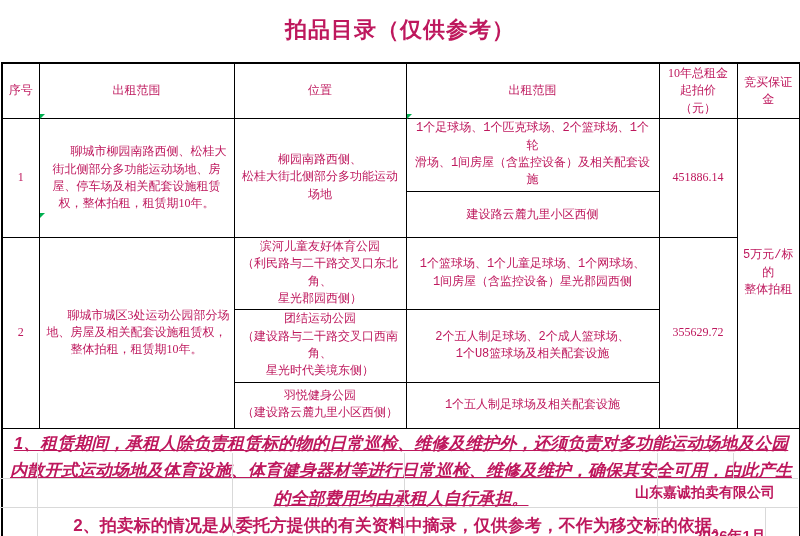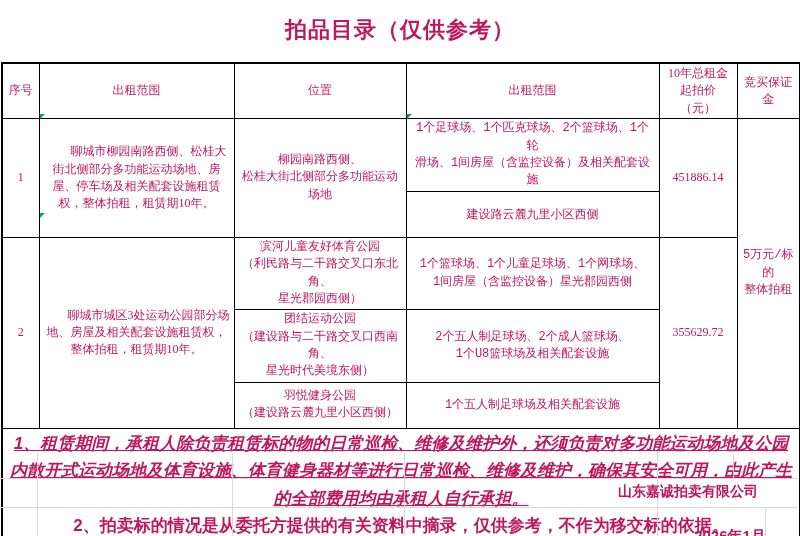--- a/index.html
+++ b/index.html
@@ -36,23 +36,23 @@
     font-family:"Liberation Sans","DejaVu Sans",sans-serif; }
   .note-emph { font-style:italic; text-decoration:underline; }
   .corner-flag {
     position:absolute; width:0; height:0;
     border-top:5px solid #00b050; border-right:5px solid transparent;
   }
   
   .gridline { position:absolute; background:#d9d9d9; }
   .g-v { width:1px; } .g-h { height:1px; }
   #footer-company {
-    position:absolute; top:478px; left:568px; width:190px; height:29px;
+    position:absolute; top:478px; left:585px; width:190px; height:29px;
     line-height:29px; text-align:right; font-weight:bold; font-size:14px;
-    font-family:Liberation Mono, monospace;
+    font-family:Liberation Serif, serif;
   }
   #footer-date {
     position:absolute; top:521px; left:680px; width:100px; height:29px;
     line-height:29px; text-align:center; font-weight:bold; font-size:15px;
     font-family:"Liberation Sans","DejaVu Sans",sans-serif;
   }
 </style>
 </head>
 <body>
 

